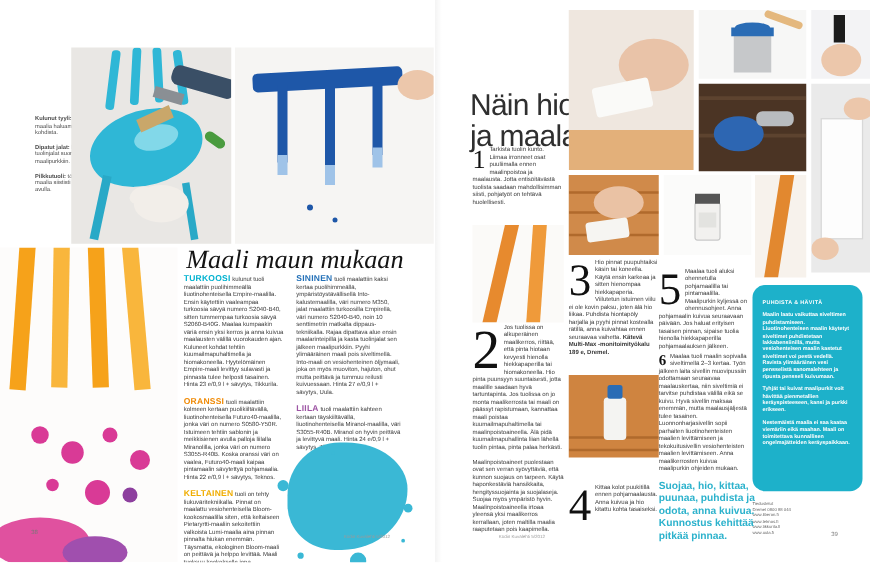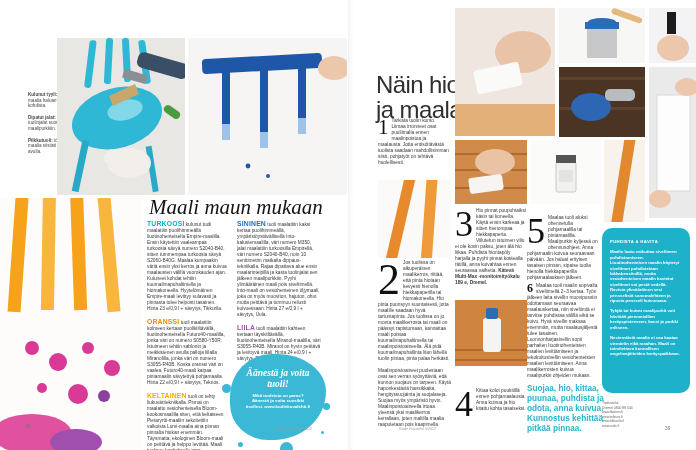--- a/index.html
+++ b/index.html
@@ -159,24 +159,20 @@
         <span>tuoli maalattiin kaksi kertaa puolihimmeällä, ympäristöystävällisellä Into-kalustemaalilla, väri numero M350, jalat maalattiin turkoosilla Empirellä, väri numero S2040-B40, noin 10 senttimetrin matkalta dippaus-tekniikalla. Rajaa dipattava alue ensin maalarinteipillä ja kasta tuolinjalat sen jälkeen maalipurkkiin. Pyyhi ylimääräinen maali pois siveltimellä. Into-maali on vesiohenteinen öljymaali, joka on myös muoviton, hajuton, ohut mutta peittävä ja tummuu reilusti kuivuessaan. Hinta 27 e/0,9 l + sävytys, Uula.</span>
       </p>
       <p class="sec">
         <span class="lab lab-liila">LIILA</span>
         <span>tuoli maalattiin kahteen kertaan täyskiiltävällä, liuotinohenteisella Miranol-maalilla, väri S3055-R40B. Miranol on hyvin peittävä ja levittyvä maali. Hinta 24 e/0,9 l + sävytys, Tikkurila.</span>
       </p>
     </div>
 
     <div class="splash">
       <div class="blob"></div>
-      <div class="splash-inner">
-        <p class="splash-title">Äänestä ja voita tuoli!</p>
-        <p class="splash-text">Mikä tuoleista on paras? Äänestä ja voita suosikki itsellesi. www.kodinkuvalehti.fi</p>
-      </div>
     </div>
 
     <div class="pagenum pn-left">38</div>
     <div class="mag-footer mf-left">Kodin Kuvalehti 5/2012</div>
   </section>
 
   <div class="gutter"></div>
 
   <section>
 

